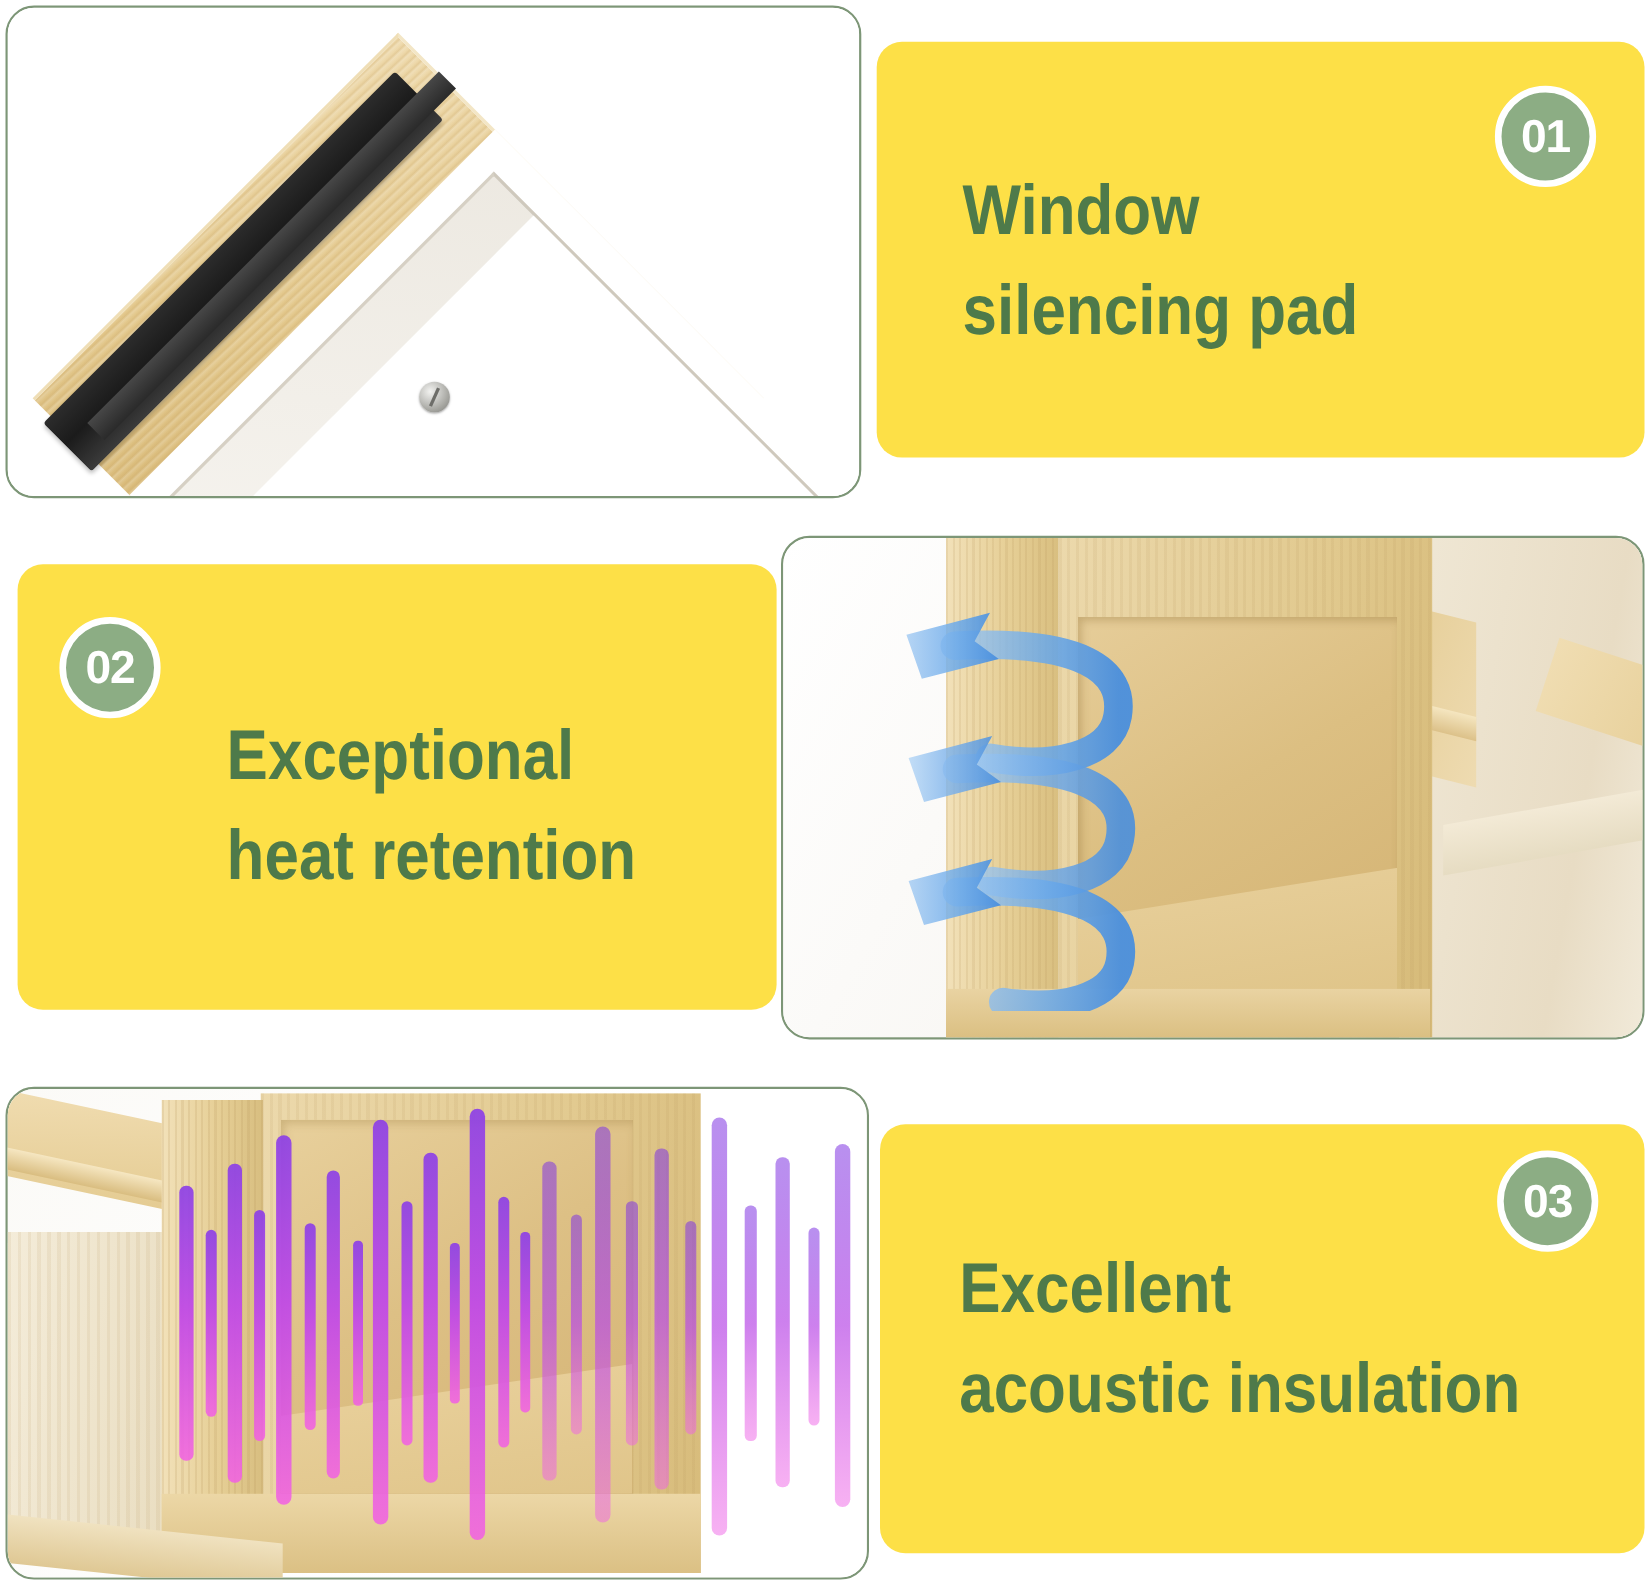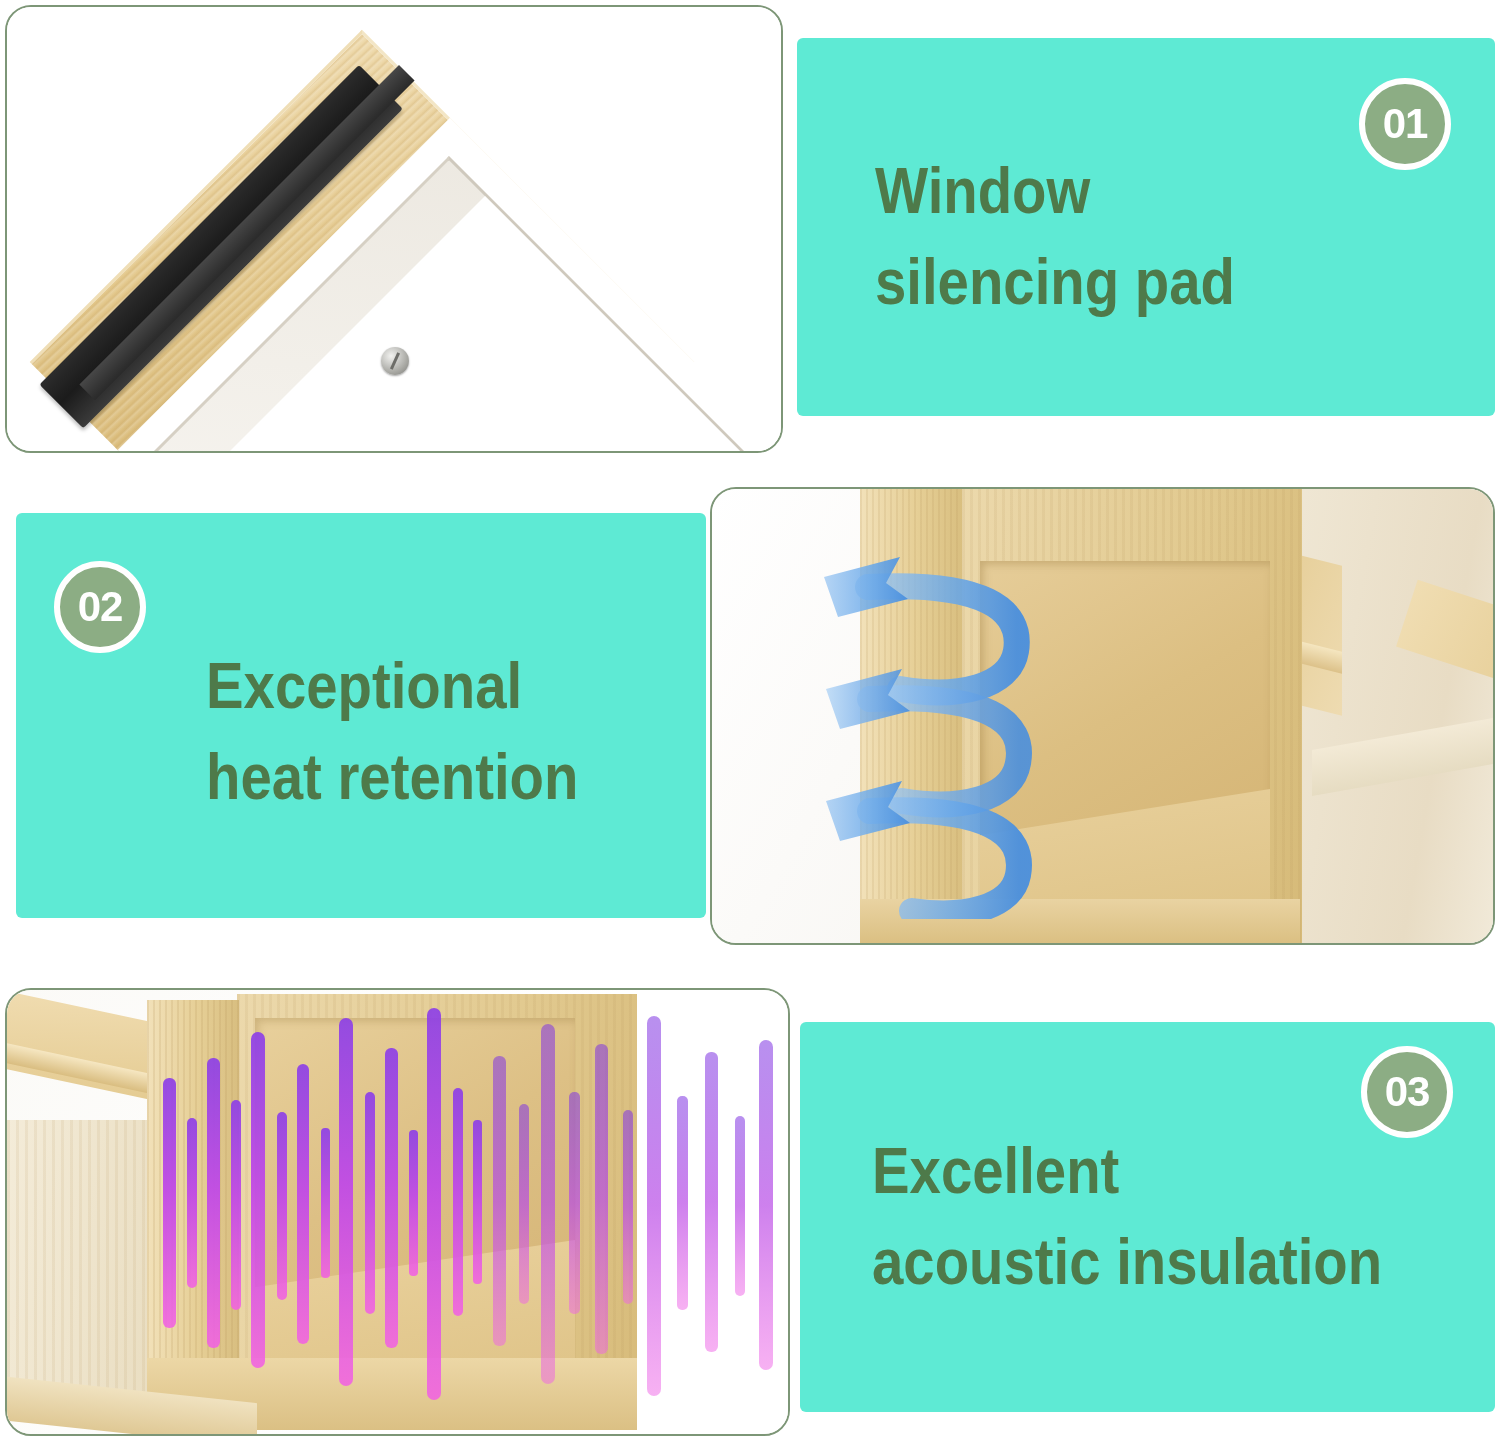--- a/index.html
+++ b/index.html
@@ -23,22 +23,22 @@
   .photo-card {
     position: absolute;
     border: 2px solid #7d9677;
     border-radius: 26px;
     background: #fbfaf7;
     overflow: hidden;
   }
 
   .info-card {
     position: absolute;
-    background: #5eead4;
-    border-radius: 6px;
+    background: #fde047;
+    border-radius: 23px;
     overflow: hidden;
   }
 
   
   .badge {
     position: absolute;
     width: 92px;
     height: 92px;
     border-radius: 50%;
     background: #8cad84;

